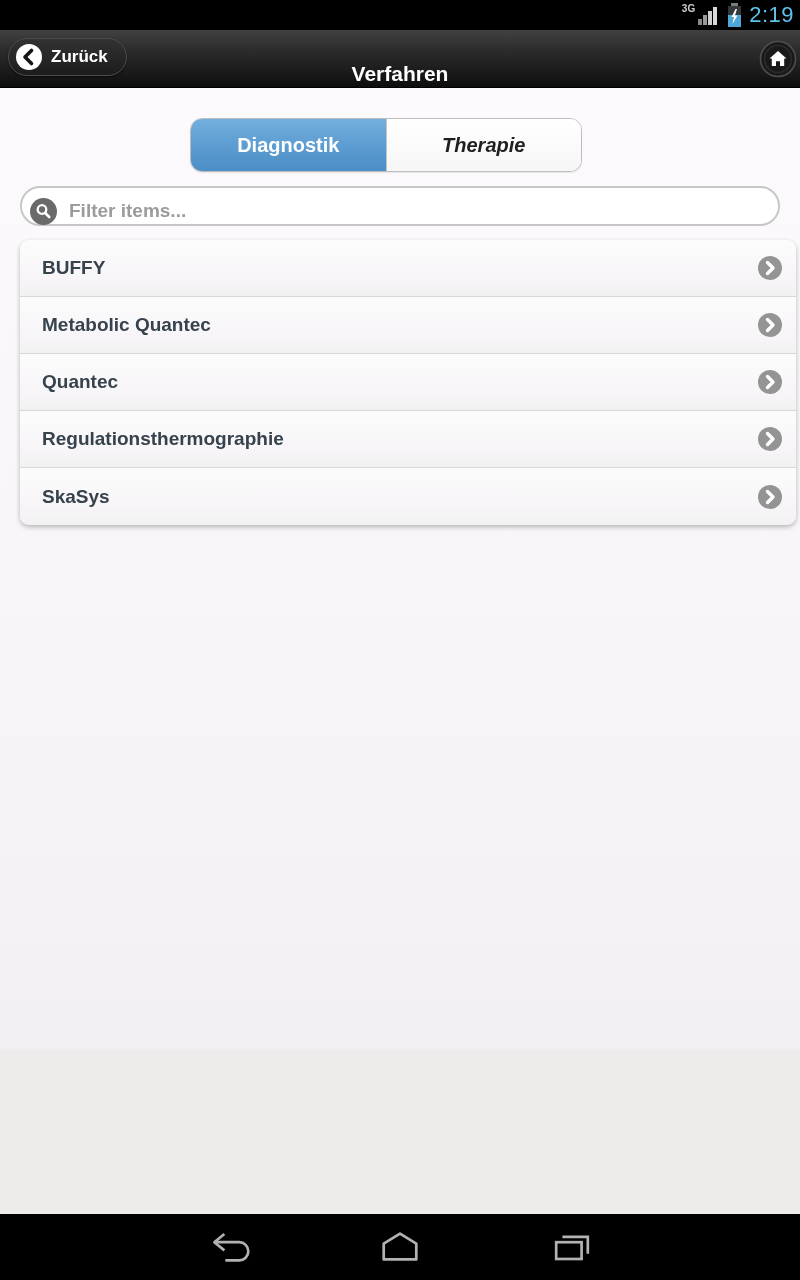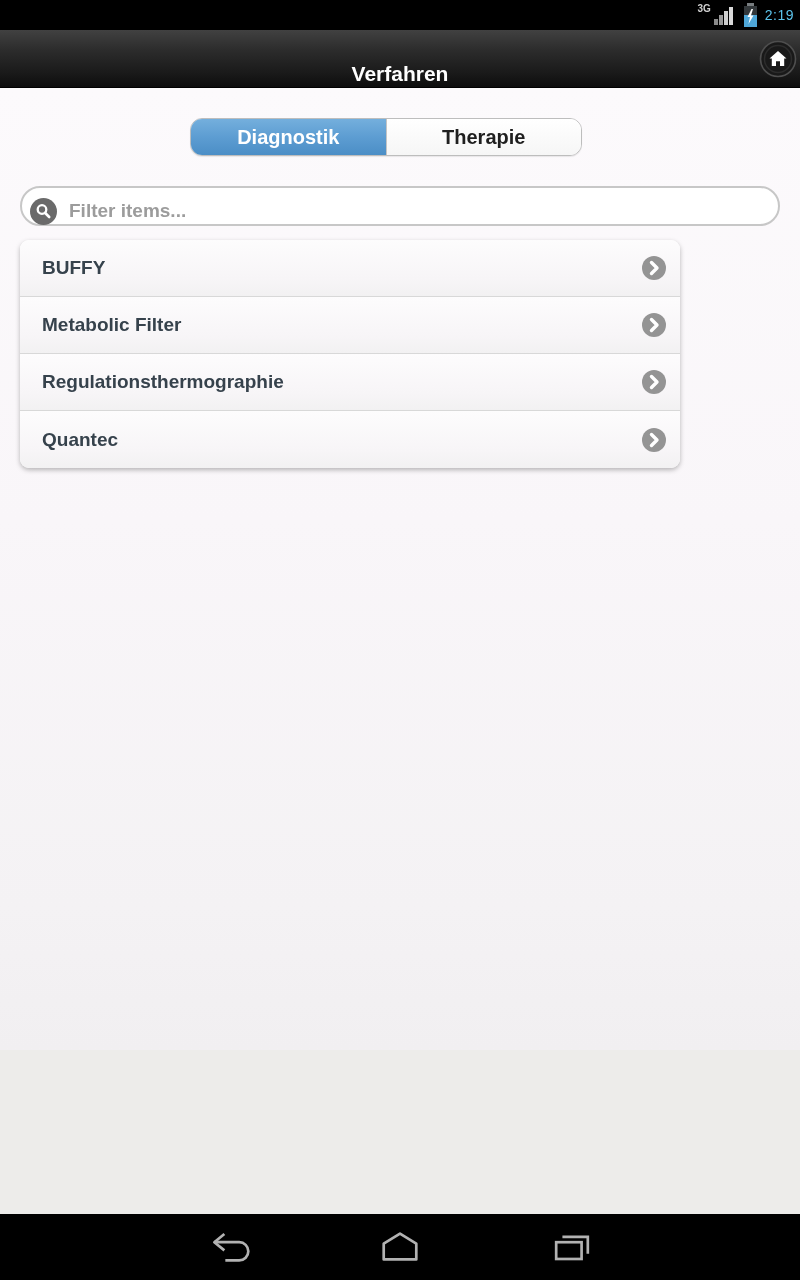--- a/index.html
+++ b/index.html
@@ -18,21 +18,21 @@
     background: #000;
   }
   .status-right {
     position: absolute; right: 6px; top: 0; height: 30px;
     display: flex; align-items: center; gap: 7px;
   }
   .net-label {
     color: #cfcfcf; font-size: 10px; font-weight: bold;
     position: relative; top: -7px; margin-right: -4px;
   }
-  .clock { color: #5cc4ec; font-size: 14px; letter-spacing: 0.5px; }
+  .clock { color: #5cc4ec; font-size: 22px; letter-spacing: 0.5px; }
 
   
   .header {
     position: absolute; left: 0; top: 30px; width: 800px; height: 58px;
     background: linear-gradient(180deg, #414141 0%, #2c2c2c 35%, #1a1a1a 75%, #0d0d0d 100%);
     border-bottom: 1px solid #000;
   }
   .back-button {
     position: absolute; left: 8px; top: 8px; height: 38px;
     display: flex; align-items: center; gap: 9px;
@@ -59,40 +59,41 @@
     position: absolute; left: 0; top: 88px; width: 800px; height: 962px;
     background: linear-gradient(180deg, #fcfafc 0%, #f9f6f9 45%, #f4f2f4 85%, #f1eff1 100%);
   }
   .lower-band {
     position: absolute; left: 0; top: 1050px; width: 800px; height: 164px;
     background: #edecea;
   }
 
   
   .segmented {
-    position: absolute; left: 190px; top: 30px; width: 392px; height: 38px;
+    position: absolute; left: 190px; top: 30px; width: 392px; height: 54px;
     display: flex;
     border: 1px solid #bdbdbd;
     border-radius: 12px;
     overflow: hidden;
     background: #fff;
     box-shadow: 0 1px 1px rgba(0,0,0,0.08);
   }
   .segment {
     flex: 1; display: flex; align-items: center; justify-content: center;
     font-size: 20px; font-weight: bold; cursor: pointer;
   }
   .segment.selected {
     background: linear-gradient(180deg, #74afdd 0%, #5d9dd2 50%, #4b8ec6 100%);
     color: #fff;
   }
   .segment.unselected {
     background: linear-gradient(180deg, #ffffff 0%, #f6f6f6 100%);
     color: #1f1f1f;
     border-left: 1px solid #c4c4c4;
+    font-style: italic;
   }
 
   
   .filter-wrap {
     position: absolute; left: 20px; top: 98px; width: 760px; height: 40px;
     background: #fff;
     border: 2px solid #c7c7c7;
     border-radius: 21px;
     display: flex; align-items: center;
     padding: 10px 14px 0 8px;
@@ -100,21 +101,21 @@
   .filter-wrap input {
     flex: 1; border: none; outline: none; background: transparent;
     font-family: "Liberation Sans", sans-serif;
     font-size: 19px; font-weight: bold; color: #444;
     margin-left: 10px;
   }
   .filter-wrap input::placeholder { color: #9c9c9c; opacity: 1; }
 
   
   .list-card {
-    position: absolute; left: 20px; top: 152px; width: 660px;
+    position: absolute; left: 20px; top: 152px; width: 776px;
     border-radius: 9px;
     overflow: hidden;
     box-shadow: 0 2px 5px rgba(0,0,0,0.28);
     background: #fff;
   }
   .row {
     position: relative; height: 57px;
     display: flex; align-items: center;
     padding-left: 22px;
     background: linear-gradient(180deg, #fdfcfd 0%, #f7f5f7 70%, #f2f1f2 100%);
@@ -162,20 +163,29 @@
           <rect x="1" y="3" width="13" height="21" fill="#33383b"></rect>
           <rect x="1" y="12" width="13" height="12" fill="#4fa7d8"></rect>
           <polygon points="8.5,6 4.5,14 7,14 5.5,21 10.5,12.5 8,12.5 10,6" fill="#ffffff"></polygon>
         </svg>
       </span>
       <span class="clock">2:19</span>
     </div>
   </div>
 
   <div class="header">
+    <div class="back-button">
+      <span>
+        <svg width="26" height="26" viewBox="0 0 26 26">
+          <circle cx="13" cy="13" r="13" fill="#ffffff"></circle>
+          <polyline points="15.5,6.5 9,13 15.5,19.5" fill="none" stroke="#141414" stroke-width="3.6" stroke-linecap="round" stroke-linejoin="round"></polyline>
+        </svg>
+      </span>
+      <span class="label">Zurück</span>
+    </div>
     <div class="page-title">Verfahren</div>
     <div class="home-button">
       <span>
         <svg width="38" height="38" viewBox="0 0 38 38">
           <circle cx="19" cy="19" r="17.5" fill="#191919" stroke="#4e4e4e" stroke-width="1.6"></circle>
           <circle cx="19" cy="19" r="13.5" fill="none" stroke="#2c2c2c" stroke-width="1.5"></circle>
           <path d="M19 11 L27.5 18.5 H25.2 V26 H21 V21.2 H17 V26 H12.8 V18.5 H10.5 Z" fill="#ffffff"></path>
         </svg>
       </span>
     </div>
@@ -207,39 +217,48 @@
       <div class="row">
         <span class="row-label">BUFFY</span>
         <span class="chev">
           <svg width="24" height="24" viewBox="0 0 24 24">
               <circle cx="12" cy="12" r="12" fill="#949494"></circle>
               <polyline points="9.5,6.5 15,12 9.5,17.5" fill="none" stroke="#ffffff" stroke-width="3.4" stroke-linecap="round" stroke-linejoin="round"></polyline>
             </svg>
         </span>
       </div>
       <div class="row">
-        <span class="row-label">Metabolic Filter</span>
+        <span class="row-label">Metabolic Quantec</span>
+        <span class="chev">
+          <svg width="24" height="24" viewBox="0 0 24 24">
+              <circle cx="12" cy="12" r="12" fill="#949494"></circle>
+              <polyline points="9.5,6.5 15,12 9.5,17.5" fill="none" stroke="#ffffff" stroke-width="3.4" stroke-linecap="round" stroke-linejoin="round"></polyline>
+            </svg>
+        </span>
+      </div>
+      <div class="row">
+        <span class="row-label">Quantec</span>
         <span class="chev">
           <svg width="24" height="24" viewBox="0 0 24 24">
               <circle cx="12" cy="12" r="12" fill="#949494"></circle>
               <polyline points="9.5,6.5 15,12 9.5,17.5" fill="none" stroke="#ffffff" stroke-width="3.4" stroke-linecap="round" stroke-linejoin="round"></polyline>
             </svg>
         </span>
       </div>
       <div class="row">
         <span class="row-label">Regulationsthermographie</span>
         <span class="chev">
           <svg width="24" height="24" viewBox="0 0 24 24">
               <circle cx="12" cy="12" r="12" fill="#949494"></circle>
               <polyline points="9.5,6.5 15,12 9.5,17.5" fill="none" stroke="#ffffff" stroke-width="3.4" stroke-linecap="round" stroke-linejoin="round"></polyline>
             </svg>
         </span>
       </div>
       <div class="row">
-        <span class="row-label">Quantec</span>
+        <span class="row-label">SkaSys</span>
         <span class="chev">
           <svg width="24" height="24" viewBox="0 0 24 24">
               <circle cx="12" cy="12" r="12" fill="#949494"></circle>
               <polyline points="9.5,6.5 15,12 9.5,17.5" fill="none" stroke="#ffffff" stroke-width="3.4" stroke-linecap="round" stroke-linejoin="round"></polyline>
             </svg>
         </span>
       </div>
     </div>
   </div>
 

